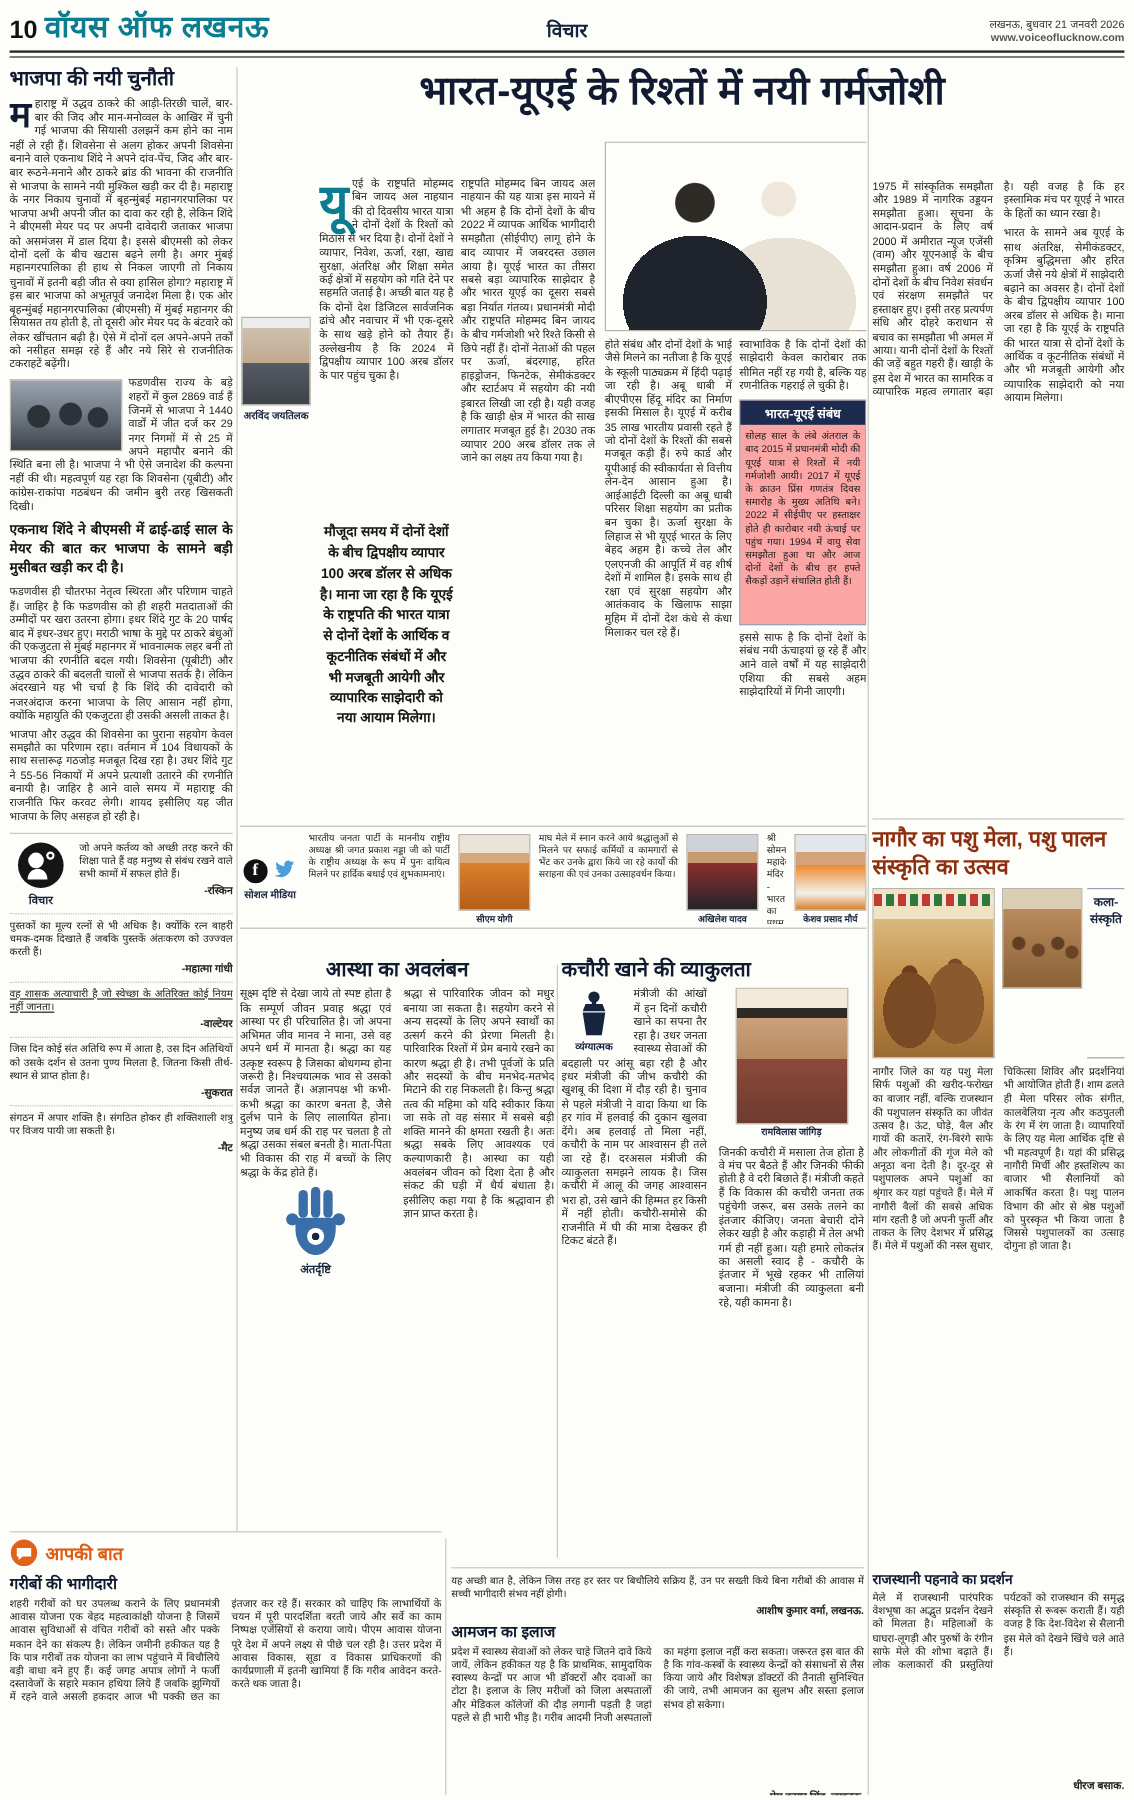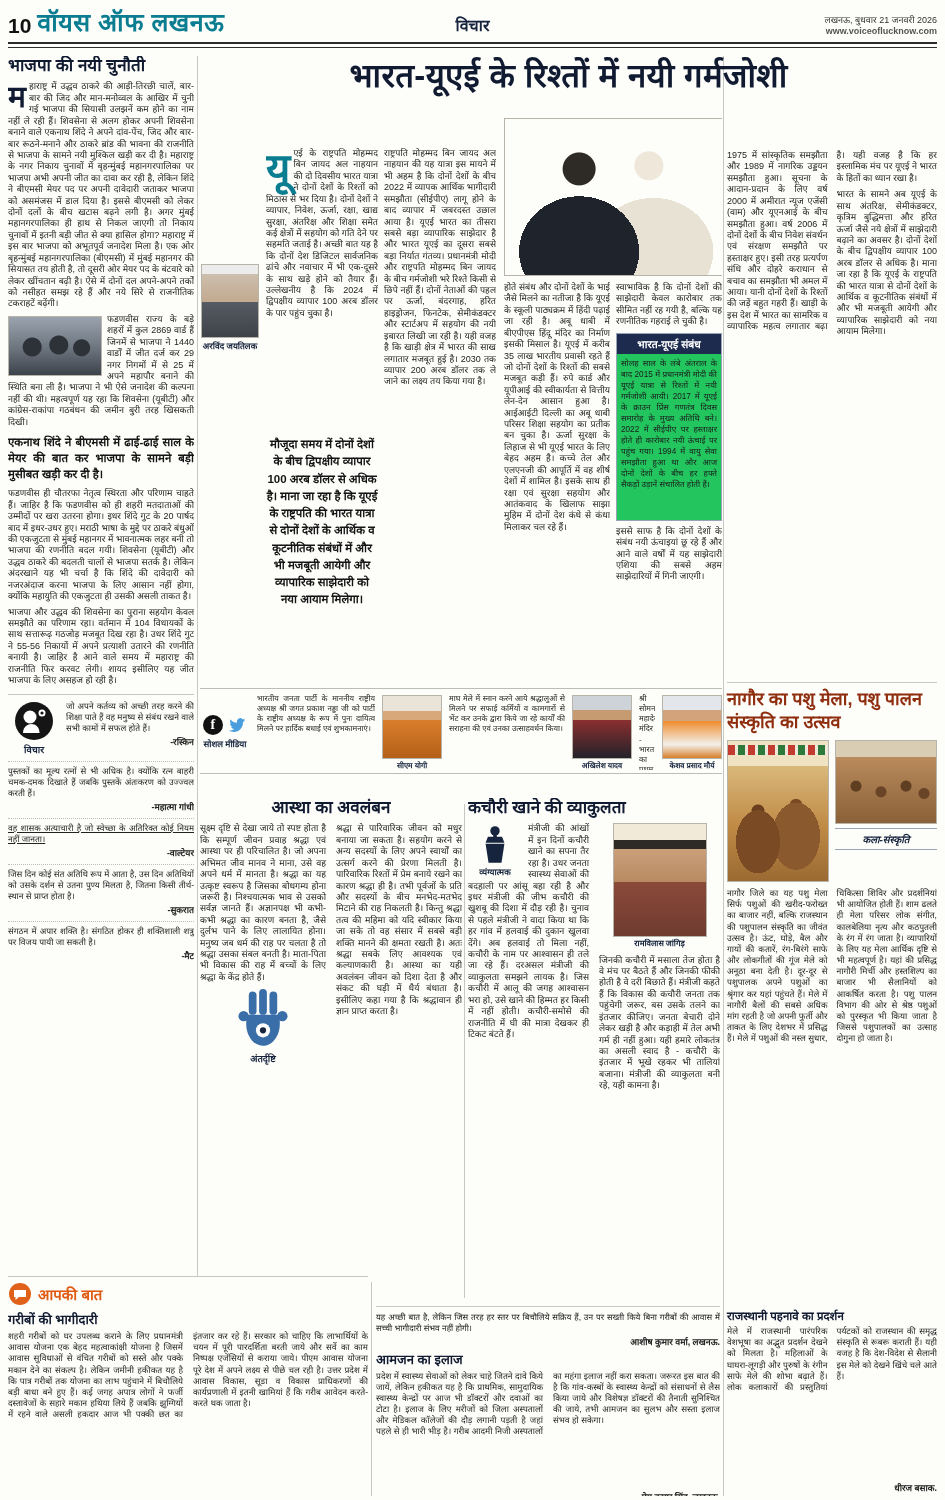--- a/index.html
+++ b/index.html
@@ -59,21 +59,21 @@
   .photo-uae::after{content:"";position:absolute;inset:0;
       background:radial-gradient(circle at 34% 32%,#2e2a26 16px,transparent 17px),
                  radial-gradient(circle at 66% 30%,#efe7da 14px,transparent 15px),
                  radial-gradient(ellipse at 34% 85%,#1f242c 52px 60px,transparent 56px),
                  radial-gradient(ellipse at 68% 85%,#e8e2d4 52px 60px,transparent 56px),
                  radial-gradient(circle at 50% 62%,#e8a33a 4px,transparent 5px),
                  radial-gradient(circle at 46% 70%,#e8a33a 4px,transparent 5px),
                  radial-gradient(circle at 54% 70%,#e8a33a 4px,transparent 5px);}
   .ucol3{left:304px;top:164px;width:106px;height:400px;}
   .ucol4{left:416px;top:164px;width:106px;height:400px;}
-  .infobox{margin:5px 0;border:1px solid #9aa2b5;background:#22c55e;}
+  .infobox{margin:5px 0;border:1px solid #9aa2b5;background:#fca5a5;}
   .infobox-hd{background:#1d2b4f;color:#fff;font-size:10.5px;font-weight:bold;text-align:center;padding:3px 2px;}
   .infobox-bd{padding:4px 4px;font-size:8.2px;line-height:1.35;text-align:justify;height:158px;overflow:hidden;}
   .uae-right{position:absolute;left:727px;top:150px;width:210px;height:528px;overflow:hidden;
       columns:2;column-gap:9px;}
   .uae-right p{margin:0 0 5px 0;}
   
   .social{position:absolute;left:200px;top:688px;width:522px;height:86px;border-top:1px solid #bdbdb8;border-bottom:1px solid #bdbdb8;
       display:flex;gap:7px;align-items:center;padding-top:2px;box-sizing:border-box;}
   .soc-icons{flex:0 0 50px;text-align:center;}
   .icon-fb{width:20px;height:20px;border-radius:50%;background:#111;color:#fff;display:inline-block;
@@ -92,21 +92,21 @@
   .nagaur-photos{position:absolute;left:727px;top:740px;width:210px;height:142px;display:flex;gap:6px;}
   .photo-mela-main{width:100px;height:140px;flex:0 0 100px;
       background:linear-gradient(180deg,#efe3c4 0%,#efe3c4 18%,#d9b87c 18%,#c08b45 60%,#9a6a33 100%);}
   .photo-mela-main::before{content:"";position:absolute;left:0;top:4px;width:100%;height:10px;
       background:repeating-linear-gradient(90deg,#c23b2e 0 7px,#efe8da 7px 10px,#2e7a3d 10px 17px,#efe8da 17px 20px);}
   .photo-mela-main::after{content:"";position:absolute;inset:0;
       background:radial-gradient(ellipse at 30% 72%,#7a4a24 16px 22px,transparent 18px),
                  radial-gradient(ellipse at 68% 68%,#8a5a2e 16px 24px,transparent 18px),
                  radial-gradient(circle at 30% 50%,#6a3e1e 6px,transparent 7px),
                  radial-gradient(circle at 68% 46%,#7a4a24 6px,transparent 7px);}
-  .mela-right{flex:1;display:flex;flex-direction:column;gap:4px;font-style:italic;}
+  .mela-right{flex:1;display:flex;flex-direction:row;gap:4px;}
   .photo-mela-small{width:100%;height:84px;box-sizing:border-box;
       background:linear-gradient(180deg,#d9cdb4 0%,#d9cdb4 20%,#b98a5c 20%,#8a6138 100%);}
   .photo-mela-small::after{content:"";position:absolute;inset:0;
       background:radial-gradient(circle at 20% 55%,#5f3e22 5px,transparent 6px),
                  radial-gradient(circle at 45% 62%,#6a4426 5px,transparent 6px),
                  radial-gradient(circle at 70% 55%,#5f3e22 5px,transparent 6px),
                  radial-gradient(circle at 88% 64%,#6a4426 5px,transparent 6px);}
   .kala-label{border-top:1px solid #9aa2b5;border-bottom:1px solid #9aa2b5;text-align:center;
       font-size:10px;font-weight:bold;color:#16243d;padding:3px 0;}
   .nagaur-body1{position:absolute;left:727px;top:888px;width:210px;height:416px;overflow:hidden;columns:2;column-gap:9px;font-size:8.6px;line-height:1.3;text-align:justify;}

